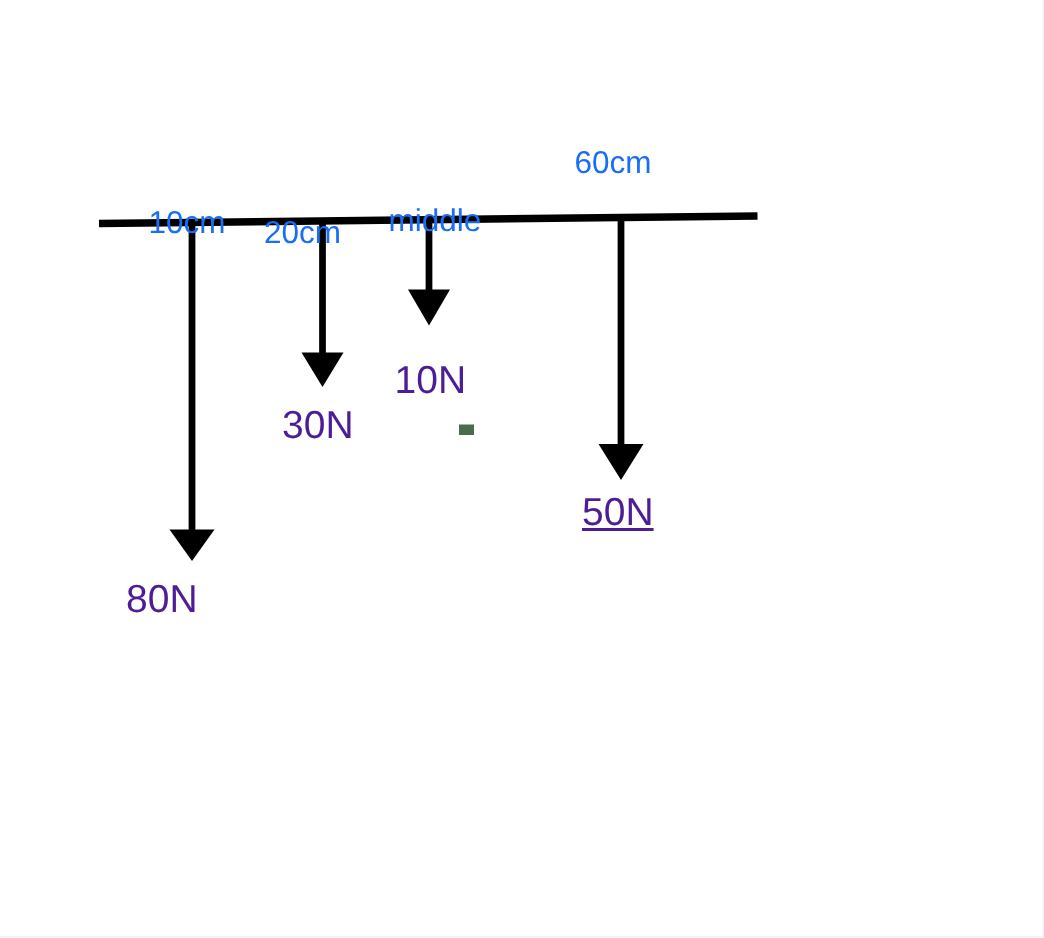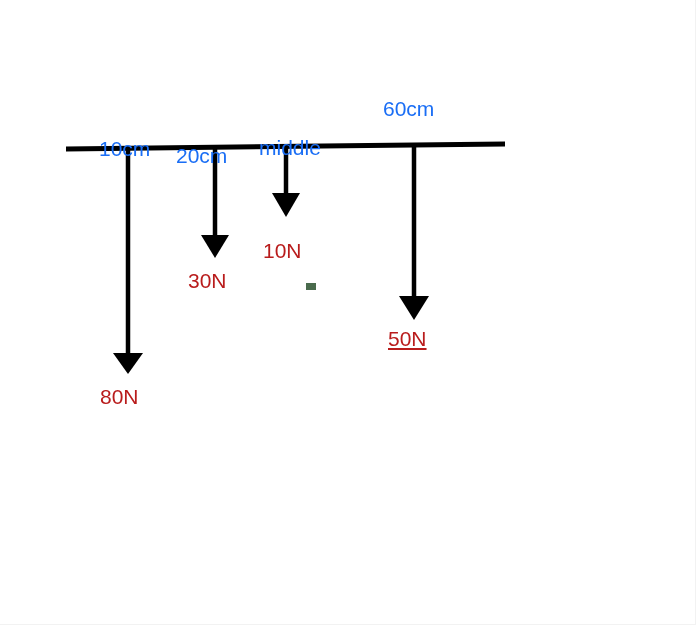--- a/index.html
+++ b/index.html
@@ -42,22 +42,22 @@
   .lbl {
     position: absolute;
     white-space: nowrap;
     line-height: 1;
   }
   .pos-label {
     font-size: 21px;
     color: #1a6ef5;
   }
   .force-label {
-    font-size: 21px;
-    color: #b91c1c;
+    font-size: 26px;
+    color: #4c1d95;
   }
   svg.diagram {
     position: absolute;
     left: 0;
     top: 0;
     width: 696px;
     height: 625px;
     overflow: visible;
   }
 </style>
@@ -96,20 +96,20 @@
     </g>
 
     <rect x="306" y="283" width="10" height="7" fill="#4a6b4d"></rect>
   </svg>
 
   <div class="lbl pos-label" style="left:99px; top:103px;margin-top:35px;">10cm</div>
   <div class="lbl pos-label" style="left:176px; top:113px;margin-top:32px;">20cm</div>
   <div class="lbl pos-label" style="left:259px; top:113px;margin-top:24px;">middle</div>
   <div class="lbl pos-label" style="left:383px; top:98px;">60cm</div>
 
-  <div class="lbl force-label" style="left:100px; top:386px;">80N</div>
+  <div class="lbl force-label" style="left:84px; top:386px;">80N</div>
   <div class="lbl force-label" style="left:188px; top:270px;text-align:right;">30N</div>
   <div class="lbl force-label" style="left:263px; top:240px;">10N</div>
   <div class="lbl force-label" style="left:388px; top:328px;text-decoration:underline;">50N</div>
 
   <div class="edge-right"></div>
   <div class="edge-bottom"></div>
 </div>
 
 </body></html>

